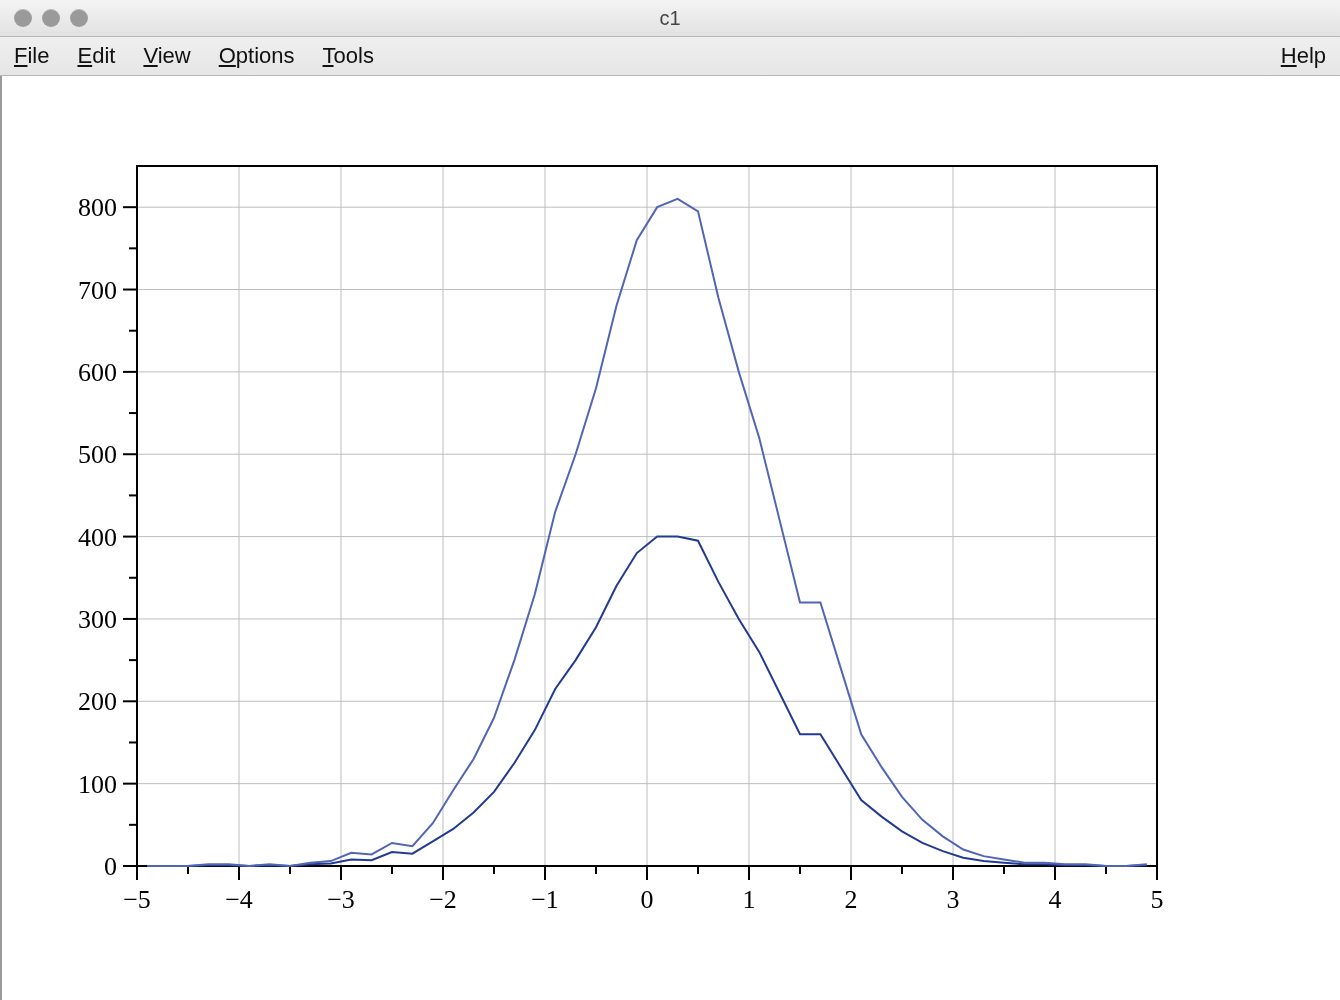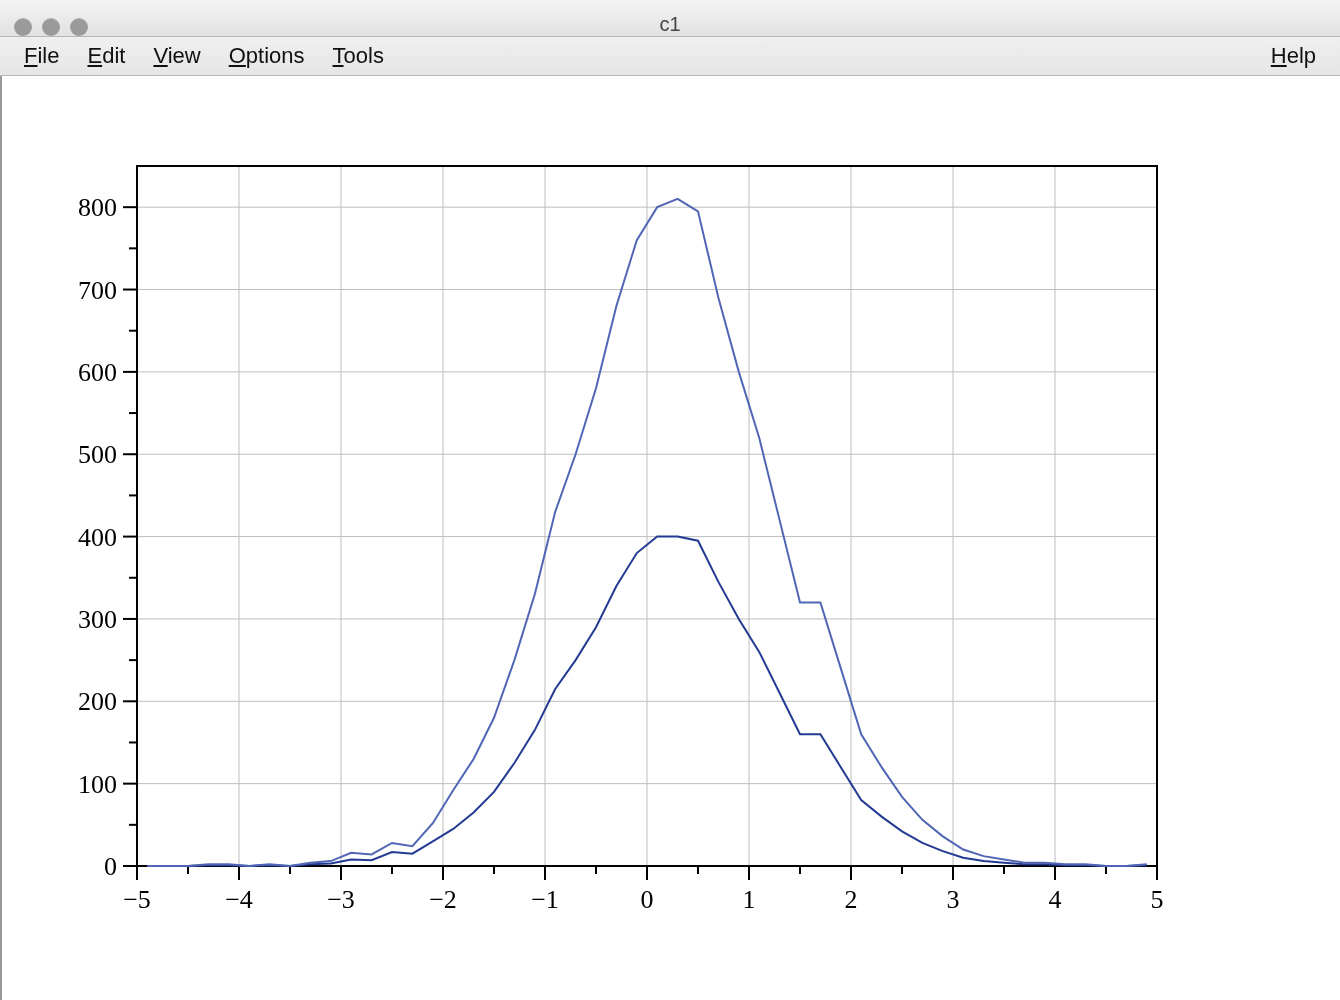--- a/index.html
+++ b/index.html
@@ -10,21 +10,21 @@
     font-family: "Helvetica Neue", Helvetica, Arial, sans-serif;
     background: #fff;
     overflow: hidden;
   }
   
   .titlebar {
     height: 36px;
     background: linear-gradient(#f4f4f4, #e2e2e2);
     border-bottom: 1px solid #b5b5b5;
     display: flex;
-    align-items: flex-end;
+    align-items: center;
     position: relative;
   }
   .traffic-lights {
     display: flex;
     gap: 10px;
     padding-left: 14px;
   }
   .tl {
     width: 18px; height: 18px;
     border-radius: 50%;
@@ -39,21 +39,21 @@
     font-size: 20px;
     pointer-events: none;
   }
   
   .menubar {
     height: 38px;
     background: linear-gradient(#efefef, #e6e6e6);
     border-bottom: 1px solid #b5b5b5;
     display: flex;
     align-items: center;
-    padding: 0 10px;
+    padding: 0 0;
     font-size: 22px;
     color: #111;
   }
   .menubar .item {
     padding: 4px 14px;
     cursor: default;
   }
   .menubar .item .u {
     text-decoration: underline;
   }

